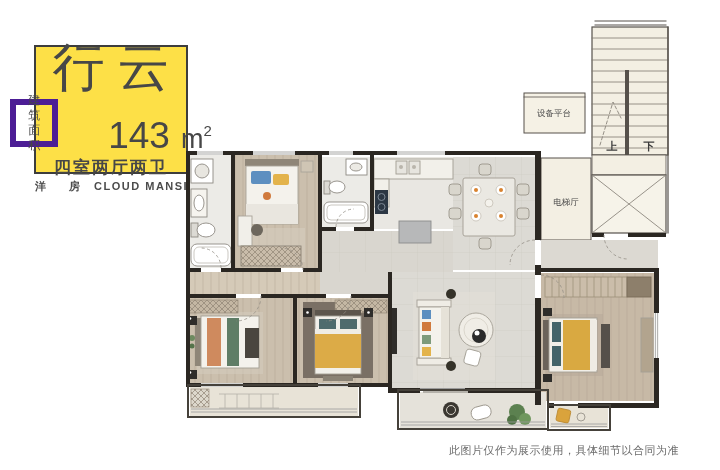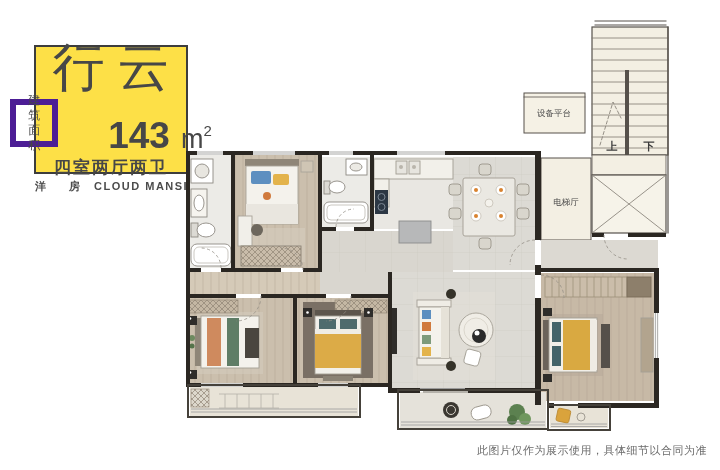--- a/index.html
+++ b/index.html
@@ -7,30 +7,30 @@
         font-family:"Liberation Sans","DejaVu Sans",sans-serif;}
   .title-card{position:absolute;left:34px;top:45px;width:150px;height:125px;
       border:2px solid #3d3d3d;background:#fde047;display:flex;flex-direction:column;
       align-items:center;justify-content:center;gap:5px;}
   .title-name{font-size:52px;line-height:1.05;color:#474747;font-weight:500;
       letter-spacing:13px;padding-left:13px;white-space:nowrap;}
   .area-row{display:flex;align-items:flex-end;color:#474747;}
   .area-badge{width:22px;height:22px;border:6px solid #4c1d95;font-size:12px;line-height:1.25;
       color:#474747;display:flex;align-items:center;justify-content:center;text-align:center;
       word-break:break-all;margin:0 3px 4px 0;padding:7px;}
-  .area-num{font-size:37px;font-weight:700;line-height:0.85;margin-left:47px;}
+  .area-num{font-size:37px;font-weight:400;line-height:0.85;margin-left:47px;}
   .area-unit{font-size:27px;line-height:0.9;margin-left:11px;}
   .area-sup{font-size:15px;position:relative;top:-12px;font-weight:500;}
   .spec{font-size:17px;letter-spacing:2px;color:#474747;font-weight:700;white-space:nowrap;}
   .brand{position:absolute;left:35px;top:179px;font-size:11px;color:#4c4c4c;
       font-weight:bold;white-space:nowrap;}
   .brand .cn{letter-spacing:10px;}
   .brand .en{letter-spacing:1.5px;margin-left:4px;}
   .plan-svg{position:absolute;left:183px;top:18px;}
-  .disclaimer{position:absolute;left:477px;top:443px;font-size:11px;color:#6b6b6b;
+  .disclaimer{position:absolute;left:449px;top:443px;font-size:11px;color:#6b6b6b;
       letter-spacing:0.5px;white-space:nowrap;}
 </style>
 </head>
 <body>
 
 <div class="page">
 
   <div class="title-card">
     <div class="title-name">行云</div>
     <div class="area-row">

